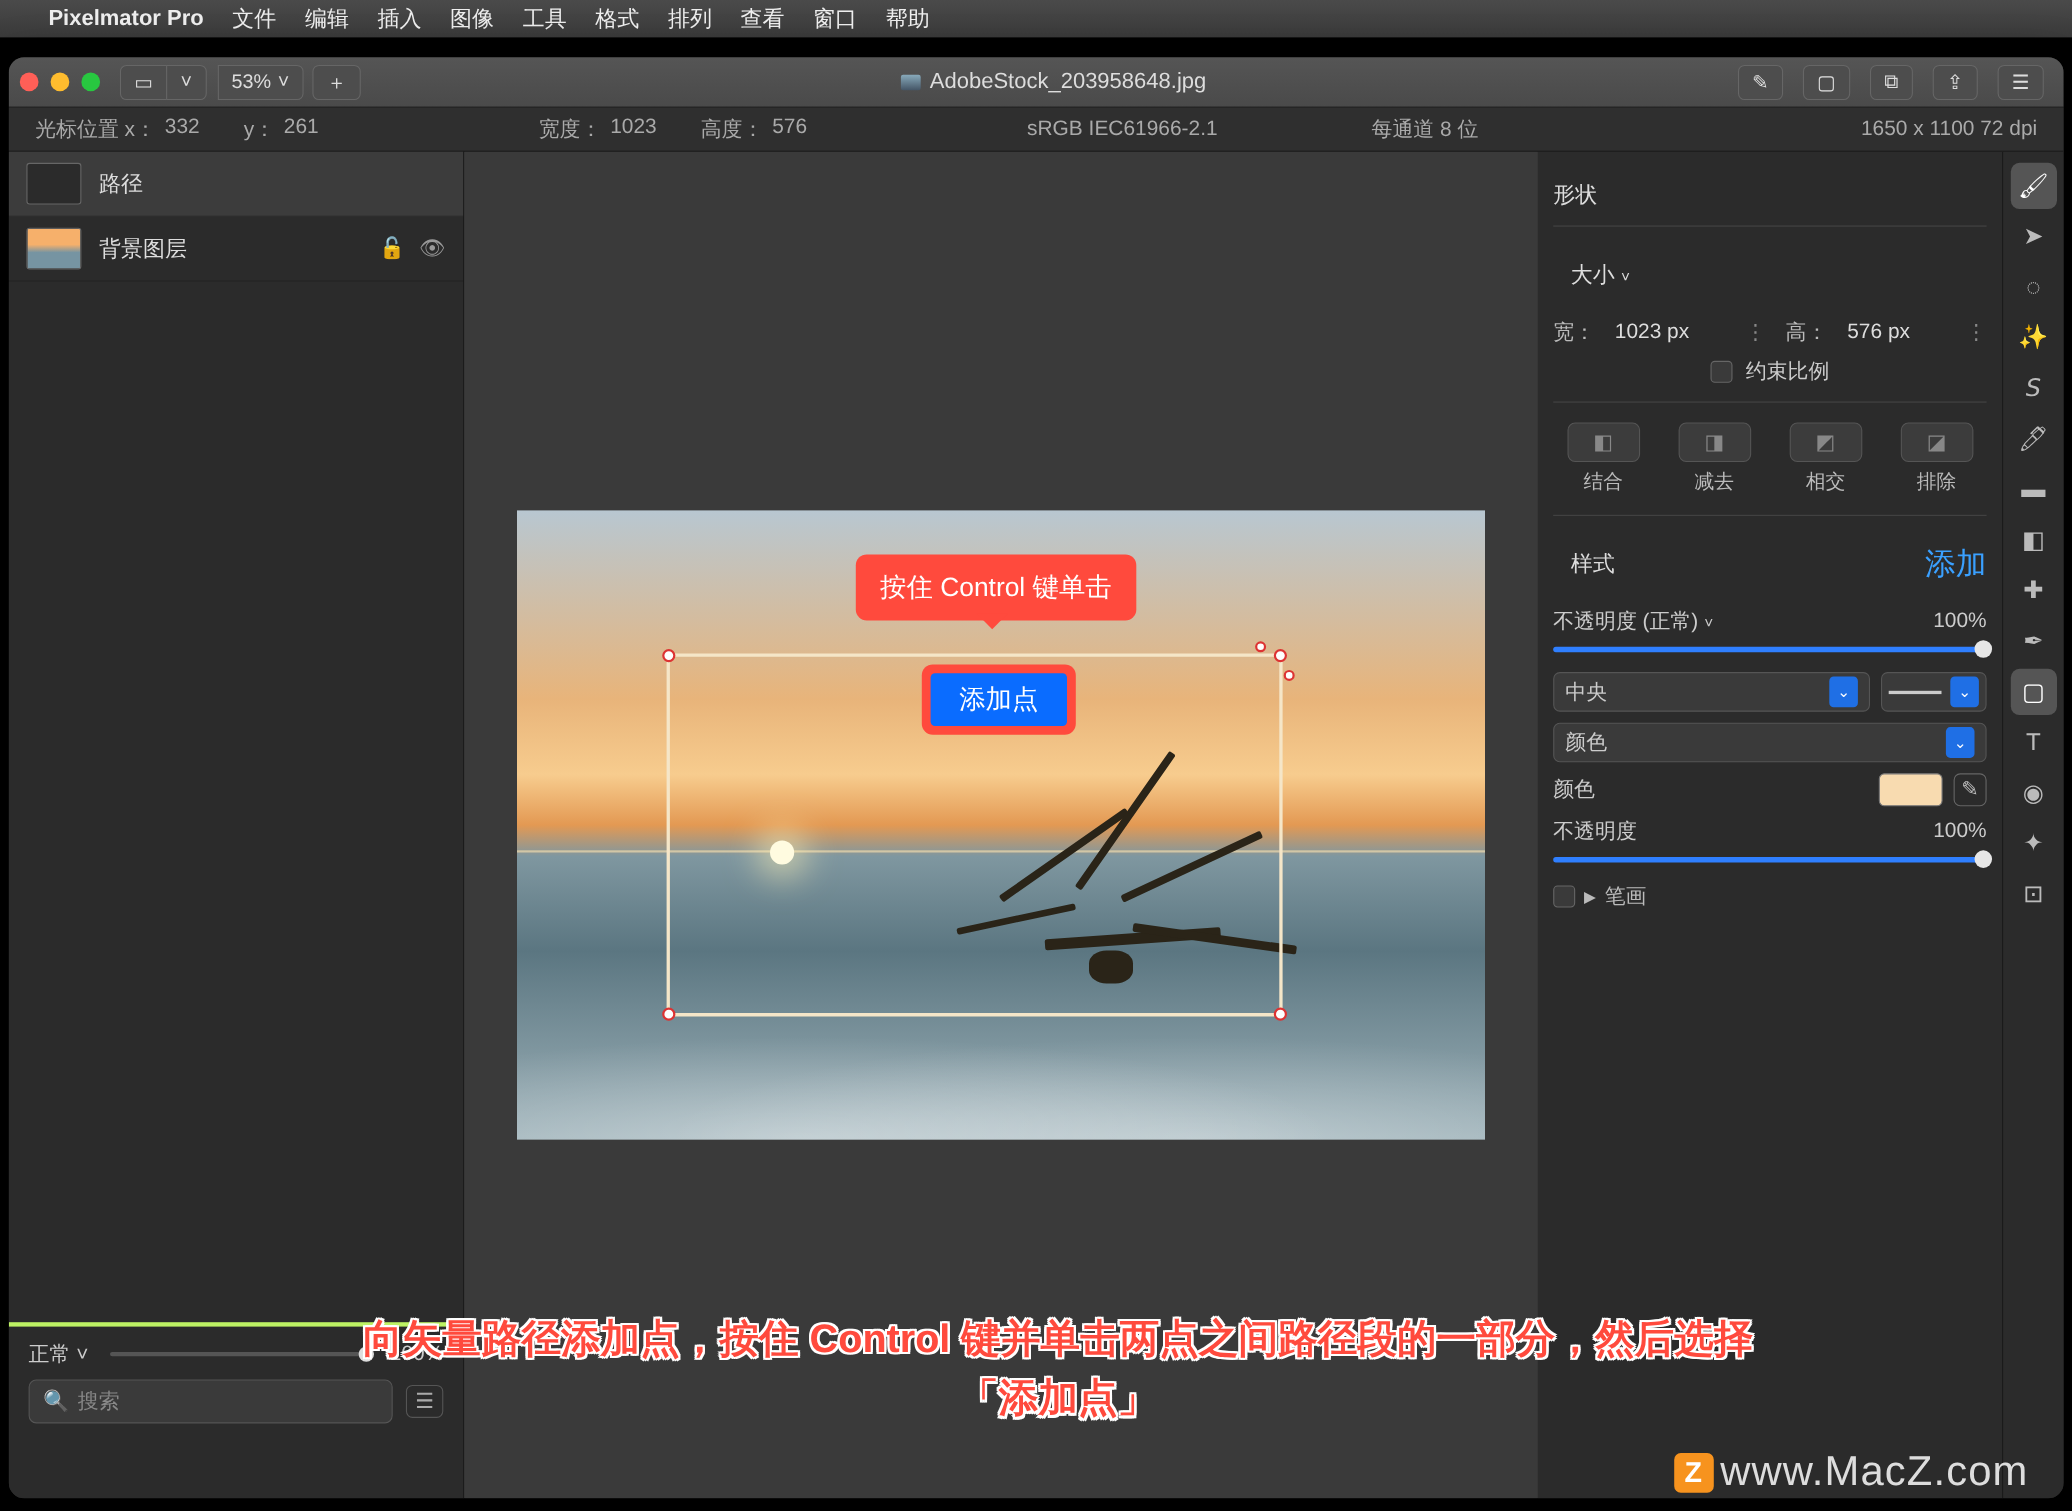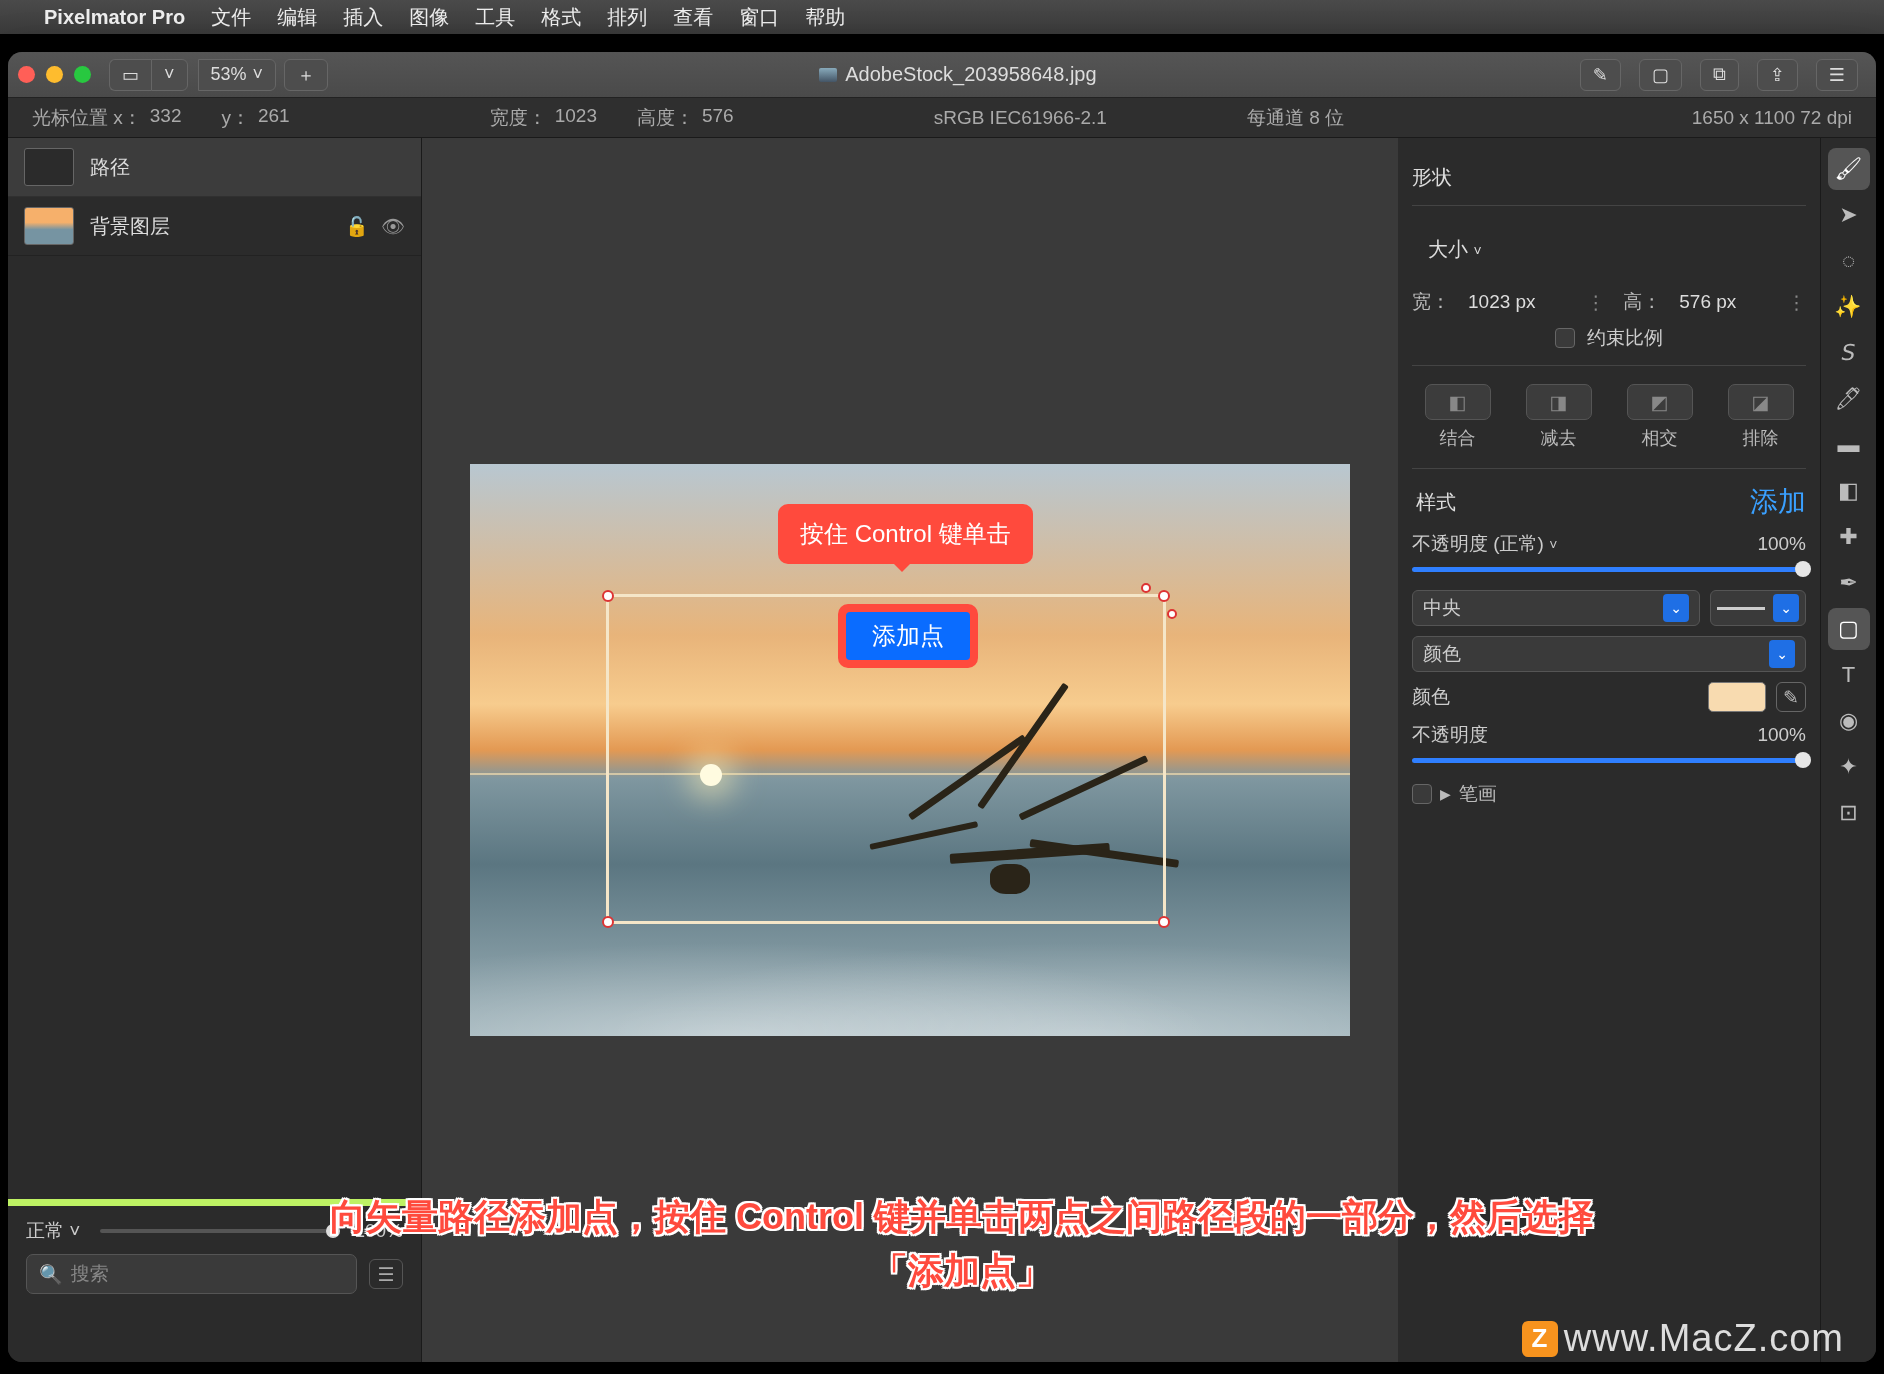--- a/index.html
+++ b/index.html
@@ -33,21 +33,21 @@
 
   
   .layers { width: 414px; background: #2b2b2b; border-right:1px solid #1a1a1a; display:flex; flex-direction:column; }
   .layer { display:flex; align-items:center; padding: 10px 16px; gap: 16px; border-bottom:1px solid rgba(0,0,0,.2); }
   .layer.selected { background:#3c3c3c; }
   .layer .thumb { width:50px; height:38px; border:1px solid #666; border-radius:3px; }
   .layer .thumb.path { background:#2b2b2b; }
   .layer .thumb.img { background: linear-gradient(to bottom,#f6b06b 40%,#7694a2 60%); }
   .layer .lname { flex:1; color:#ddd; font-size:20px;}
   .layer .icons { display:flex; gap:12px; color:#999;}
-  .layers-bottom { margin-top:auto; padding:12px 18px 68px; border-top:7px solid #bef264;text-align:center; }
+  .layers-bottom { margin-top:auto; padding:12px 18px 68px; border-top:4px solid #bef264;text-align:center; }
   .blend-row { display:flex; align-items:center; gap:10px; color:#ccc; font-size:19px; margin-bottom:10px;}
   .mini-slider { flex:1; height:4px; background:#555; border-radius:2px; position:relative; margin:0 10px;}
   .mini-slider .knob { position:absolute; right:-6px; top:-5px; width:14px; height:14px; border-radius:50%; background:#ddd;}
   .search-row { display:flex; align-items:center; gap:12px;}
   .search { flex:1; background:#3a3a3a; border:1px solid #555; border-radius:7px; padding:6px 12px; color:#aaa; display:flex; align-items:center; gap:8px;}
   .hambtn { width:34px; height:30px; border:1px solid #555; border-radius:6px; display:flex; align-items:center; justify-content:center; color:#aaa;}
 
   
   .canvas { flex:1; background:#3a3a3a; position:relative; display:flex; align-items:center; justify-content:center; }
   .photo { width: 880px; height: 572px; position:relative; background: linear-gradient(to bottom, #b8c7d1 0%, #e8b47a 30%, #f7cc8e 42%, #e39953 50%, #7f97a0 55%, #5b7681 70%, #9fb3ba 100%); }
@@ -305,21 +305,21 @@
               <div class="ic">◩</div>
               <div class="bl">相交</div>
             </div>
           <div class="b4">
               <div class="ic">◪</div>
               <div class="bl">排除</div>
             </div>
         </div>
         <div class="divider"></div>
         <div class="row" style="justify-content:space-between">
-          <span class="sec-title" style="margin:4px">样式</span>
+          <span class="sec-title" style="margin:16px">样式</span>
           <span class="insp-link">添加</span>
         </div>
         <div class="row" style="justify-content:space-between">
           <span><span>不透明度 (正常)</span> <span style="font-size:14px">˅</span></span>
           <span>100%</span>
         </div>
         <div class="slider-row">
             <div class="slider">
               <div class="k"></div>
             </div>

